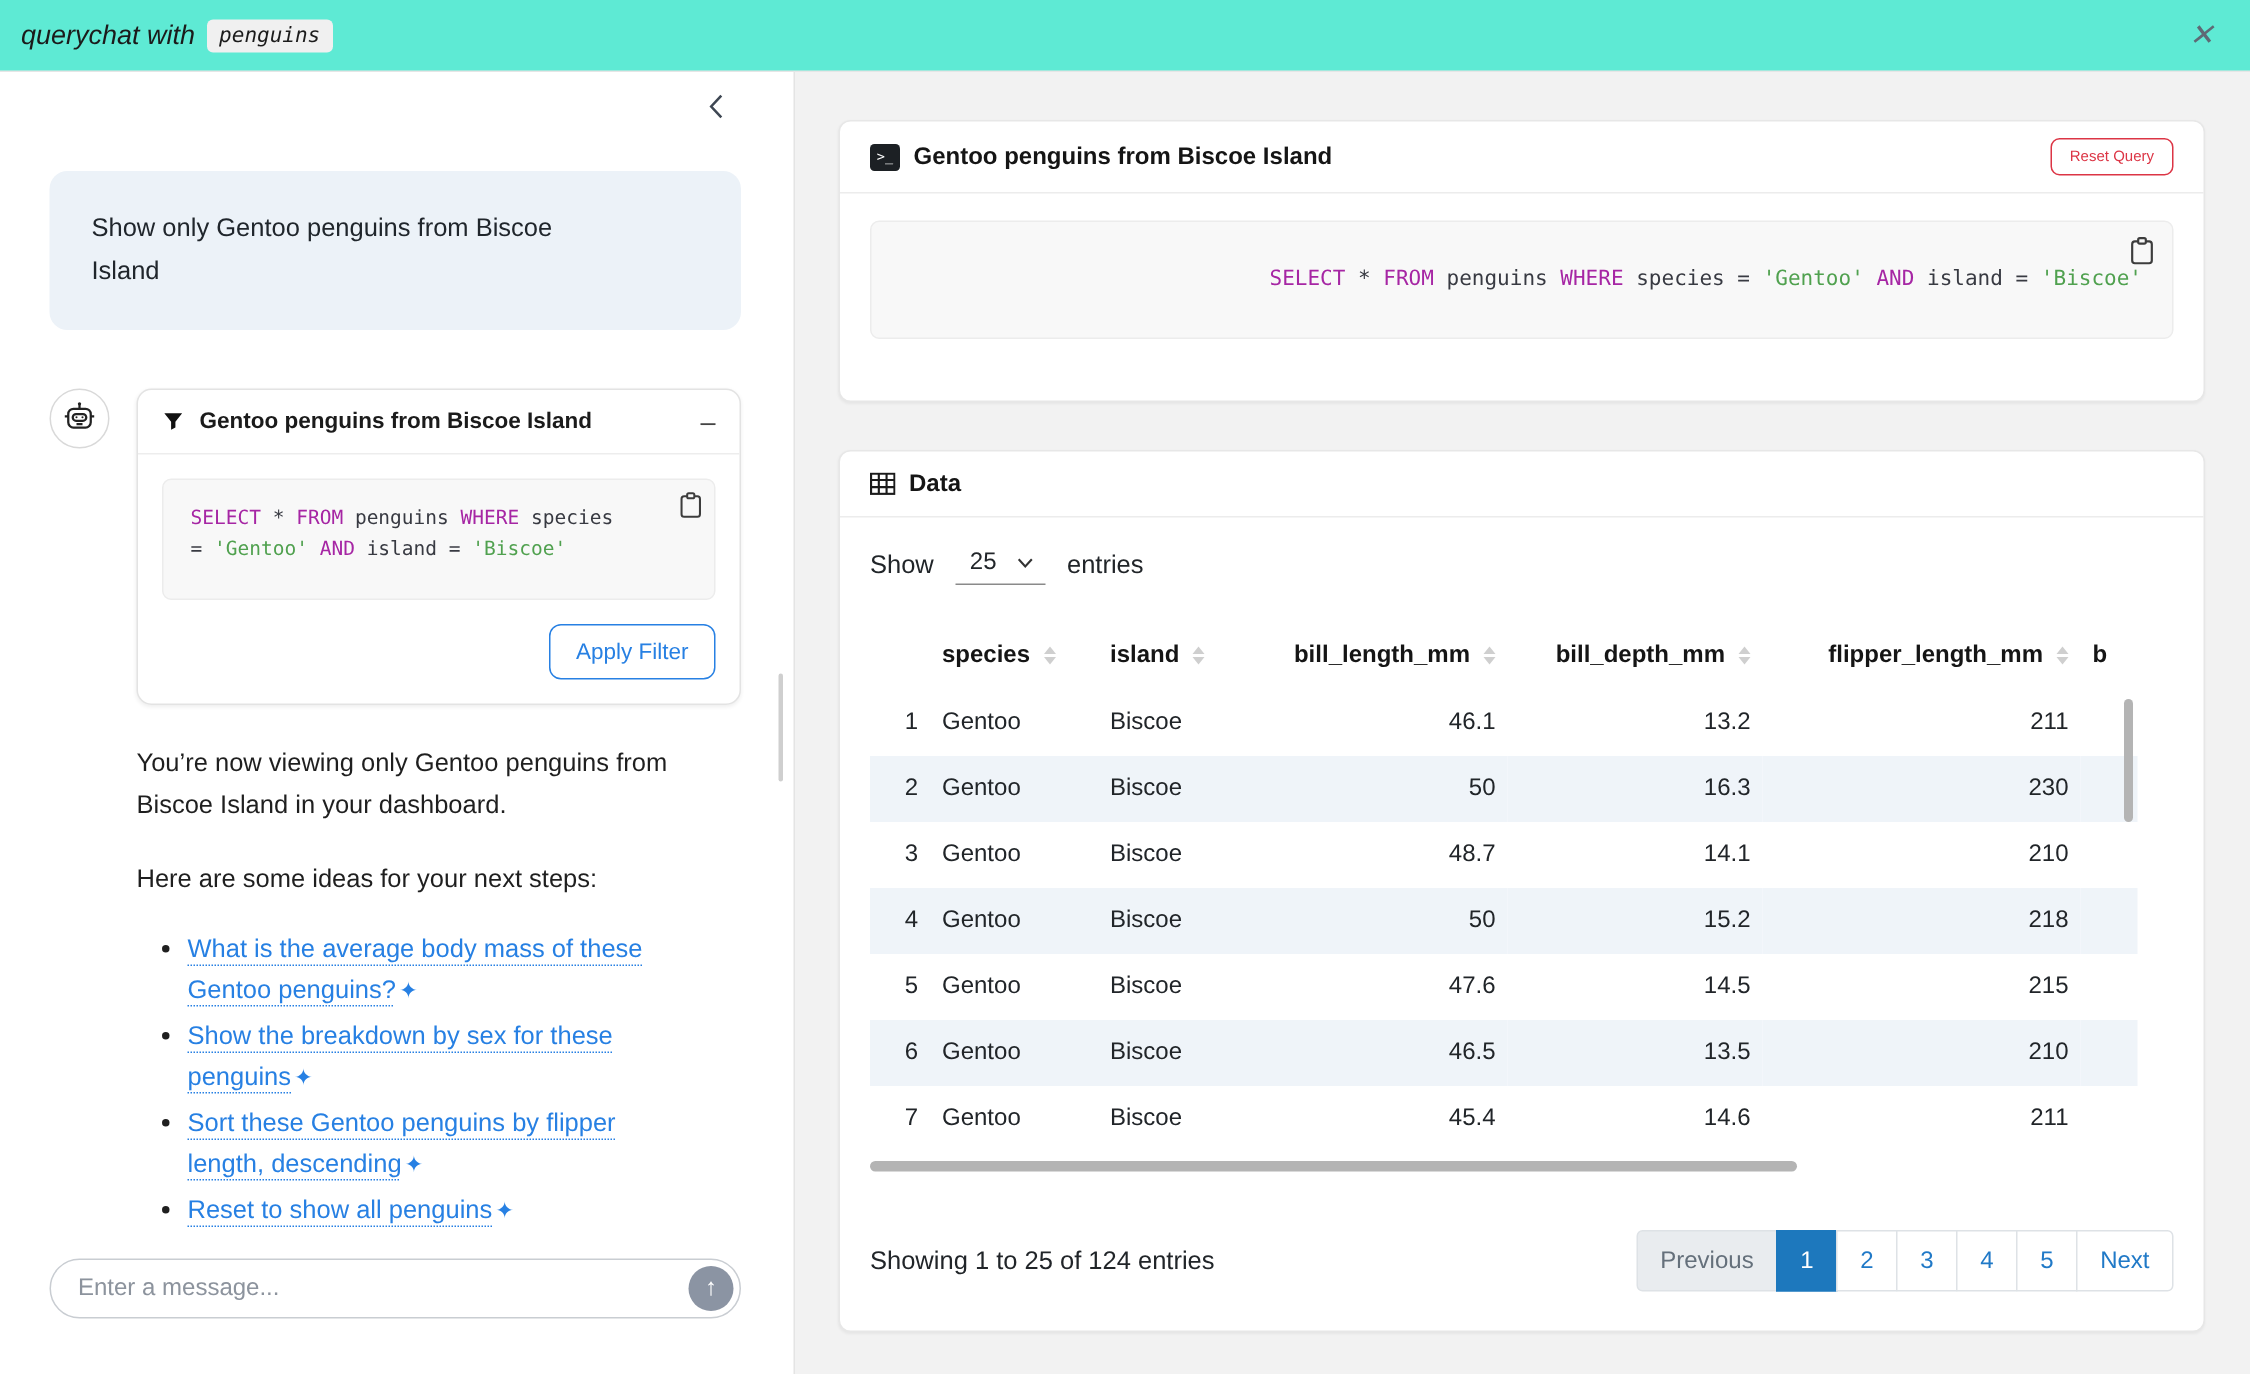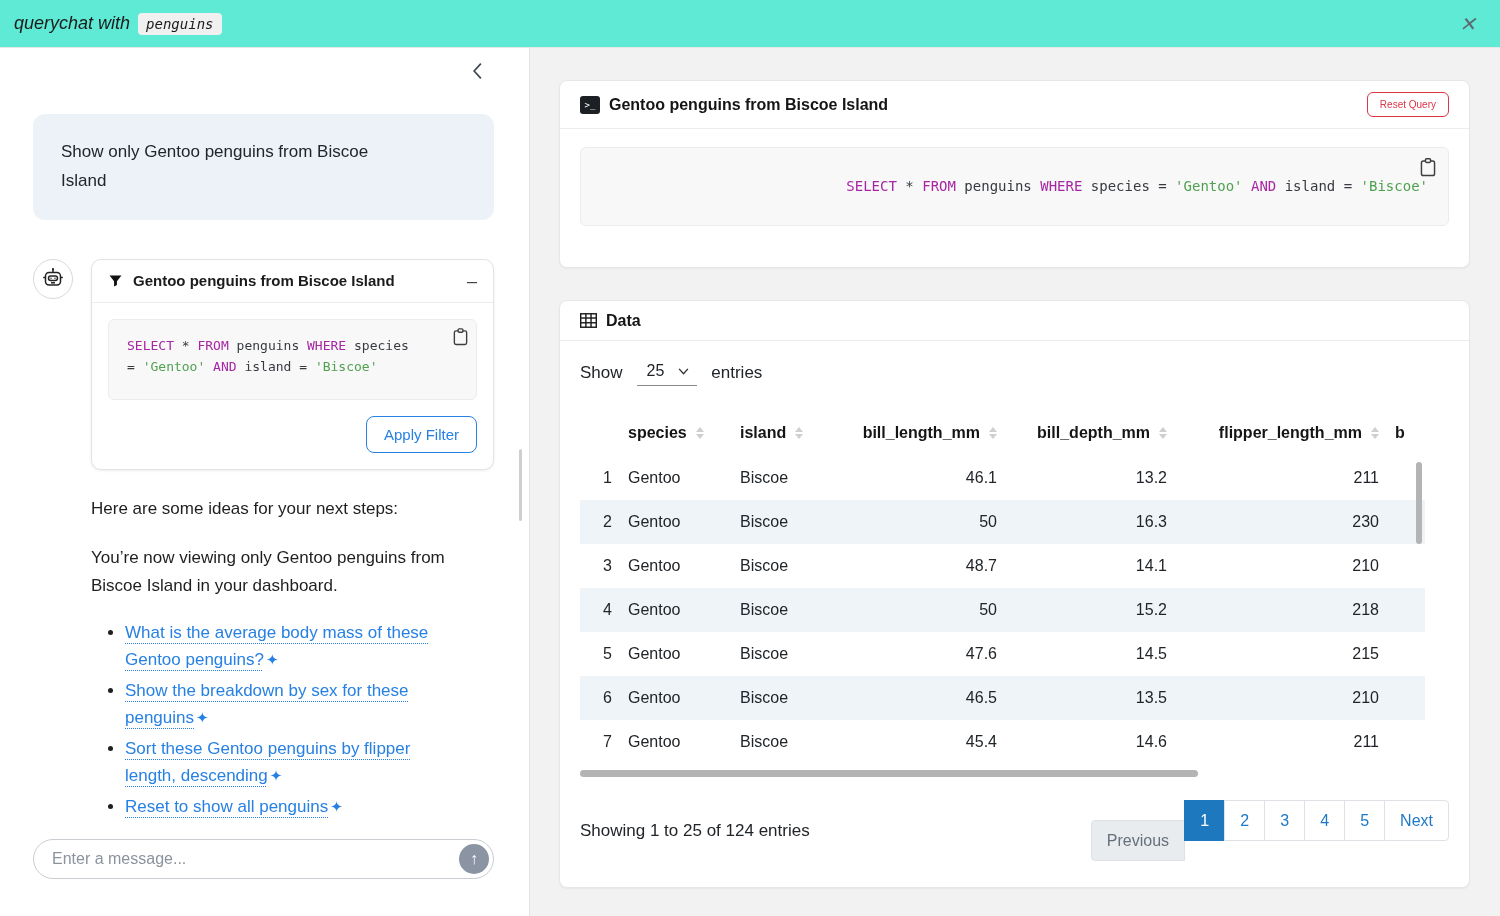--- a/index.html
+++ b/index.html
@@ -119,21 +119,21 @@
 
   .table-footer { margin-top:auto; display:flex; align-items:center; justify-content:space-between;
     padding:20px 0 26px 0; }
   .footer-summary { font-size:17px; color:#212529; }
   .pagination { display:flex; }
   .page-btn { font-family:inherit; font-size:16px; min-width:41px; height:41px; padding:0 15px;
     background:#fff; border:1px solid #dee2e6; color:#2079c7; cursor:pointer; margin-left:-1px; }
   .page-btn:first-child { border-radius:4px 0 0 4px; margin-left:0; }
   .page-btn:last-child { border-radius:0 4px 4px 0; }
   .page-btn.active { background:#1d78bd; border-color:#1d78bd; color:#fff; }
-  .page-btn.disabled { background:#e9ecef; color:#65707b; cursor:default;margin-top:20px; }
+  .page-btn.disabled { background:#e9ecef; color:#65707b; cursor:default; }
 
   .terminal-icon { width:20px; height:18px; background:#1c2024; border-radius:3px; color:#fff;
     font-family:"DejaVu Sans Mono", monospace; font-size:9px; display:flex; align-items:center;
     justify-content:center; letter-spacing:0; flex:none; }
 </style>
 </head>
 <body>
 
 <div class="app-header">
   <span class="app-title">querychat with</span>
@@ -192,22 +192,22 @@
               <div><span class="tok-p">= </span><span class="tok-s">'Gentoo'</span><span class="tok-p"> </span><span class="tok-kw">AND</span><span class="tok-p"> island = </span><span class="tok-s">'Biscoe'</span></div>
             </div>
           <div class="apply-row">
             <button class="apply-btn">Apply Filter</button>
           </div>
         </div>
       </div>
     </div>
 
     <div class="assistant-text">
+      <p>You’re now viewing only Gentoo penguins from Biscoe Island in your dashboard.</p>
       <p>Here are some ideas for your next steps:</p>
-      <p>You’re now viewing only Gentoo penguins from Biscoe Island in your dashboard.</p>
       <ul class="suggestion-list">
           <li><a>What is the average body mass of these Gentoo penguins?</a><span class="sparkle">✦</span></li>
           <li><a>Show the breakdown by sex for these penguins</a><span class="sparkle">✦</span></li>
           <li><a>Sort these Gentoo penguins by flipper length, descending</a><span class="sparkle">✦</span></li>
           <li><a>Reset to show all penguins</a><span class="sparkle">✦</span></li>
         </ul>
     </div>
 
     <div class="chat-input-wrap">
       <input class="chat-input" value="" placeholder="Enter a message..." style="">

